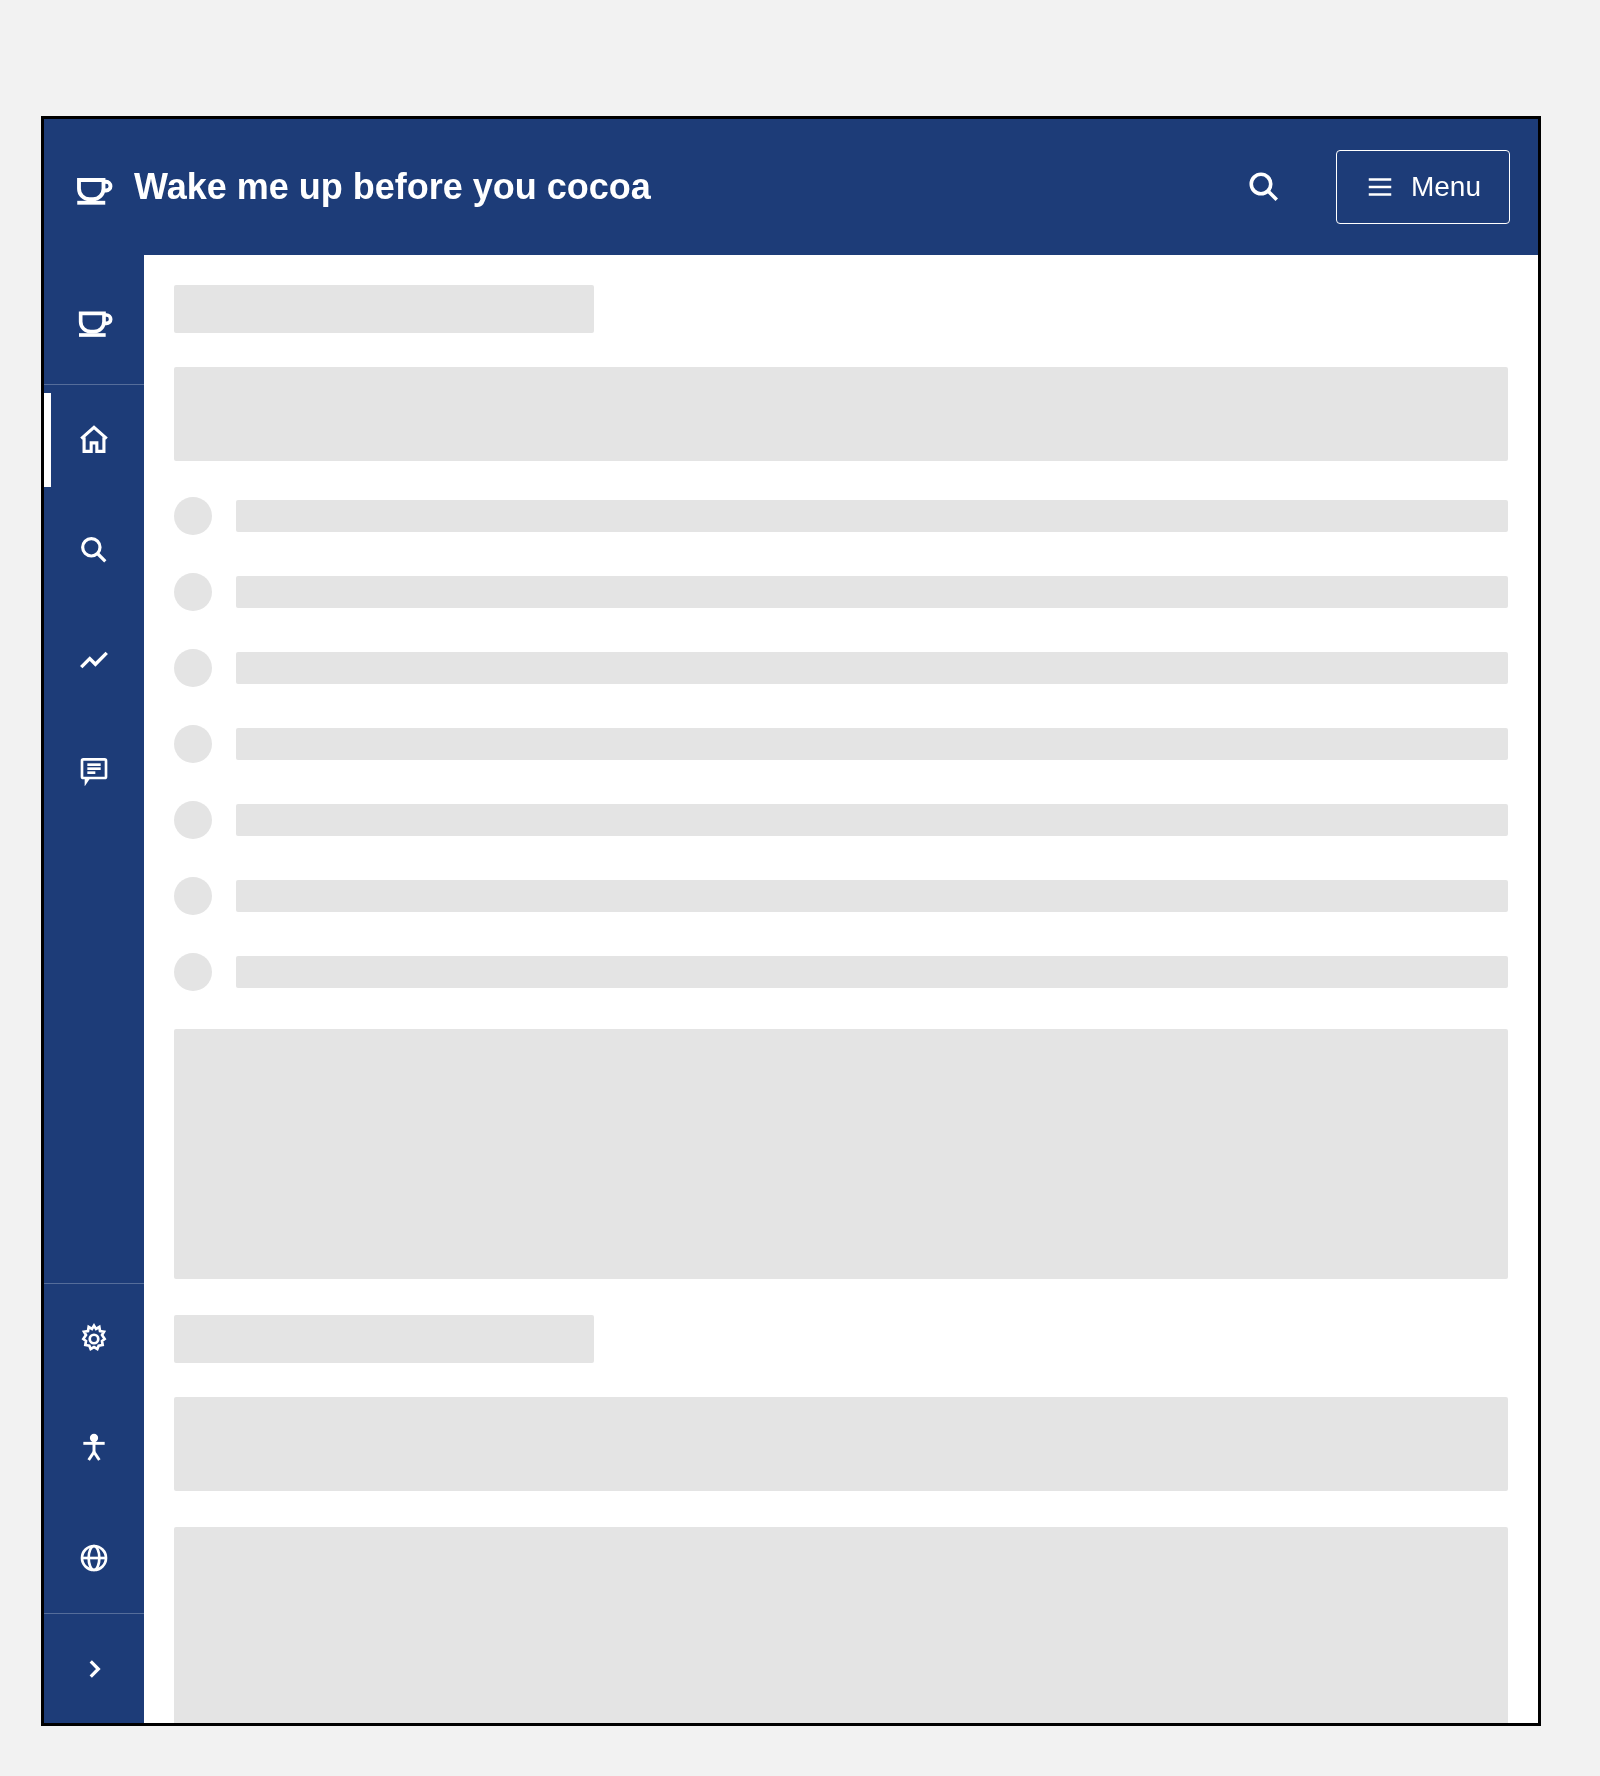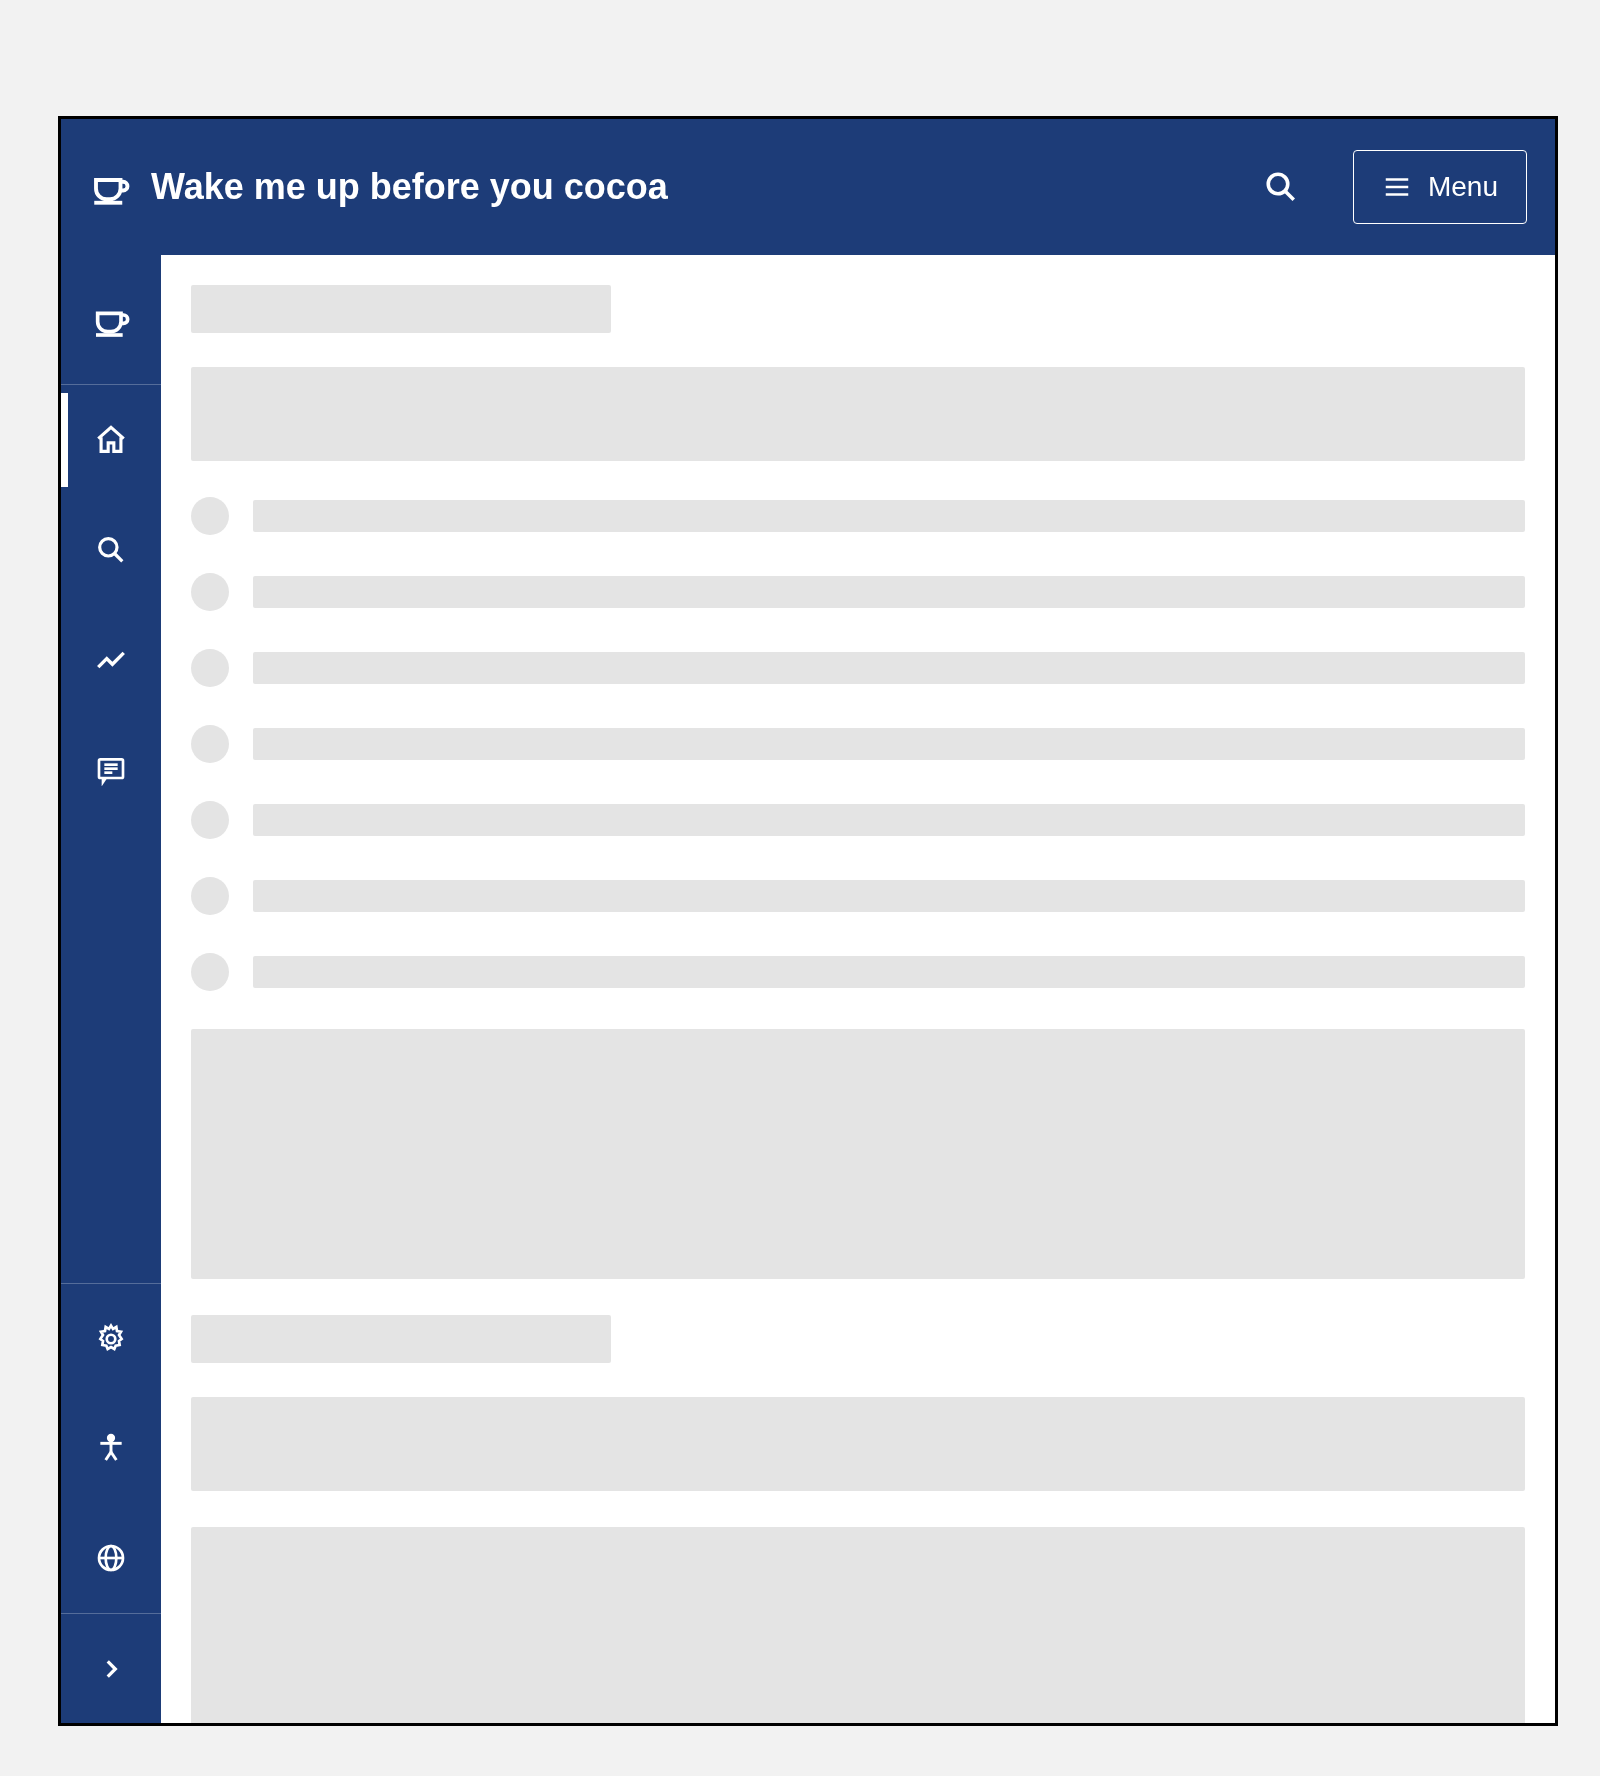--- a/index.html
+++ b/index.html
@@ -6,21 +6,21 @@
   html, body {
     margin: 0;
     padding: 0;
     font-family: "Segoe UI", "Helvetica Neue", Arial, sans-serif;
     background: #f2f2f2;
   }
   .page {
     width: 1600px;
     height: 1776px;
     background: #f2f2f2;
-    padding: 116px 50px 50px 58px;
+    padding: 116px 50px 50px 41px;
   }
   .app-frame {
     width: 1500px;
     height: 1610px;
     border: 3px solid #000;
     background: #fff;
     display: flex;
     flex-direction: column;
     overflow: hidden;
   }

